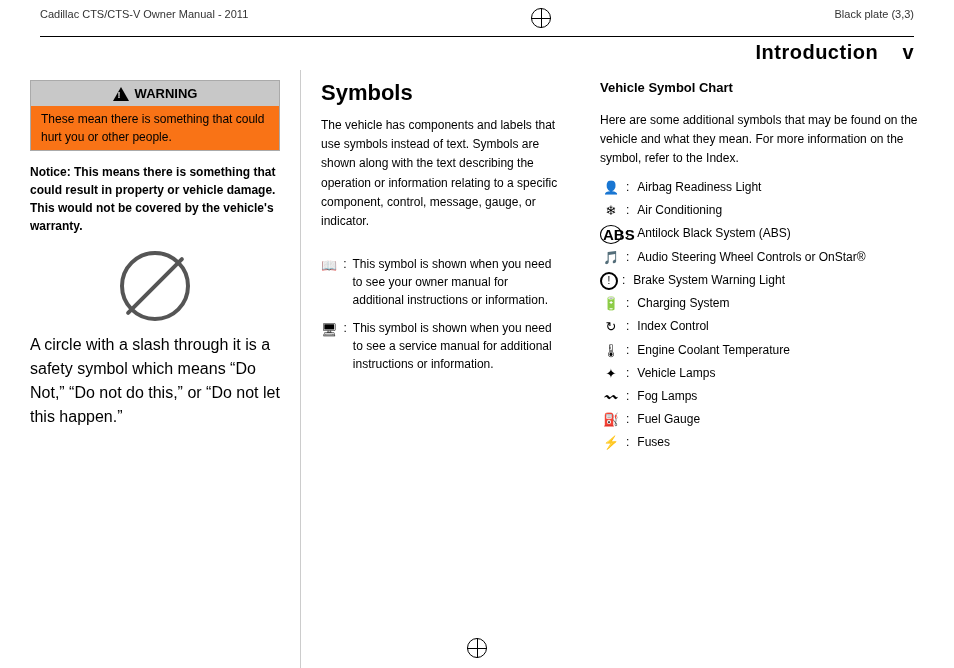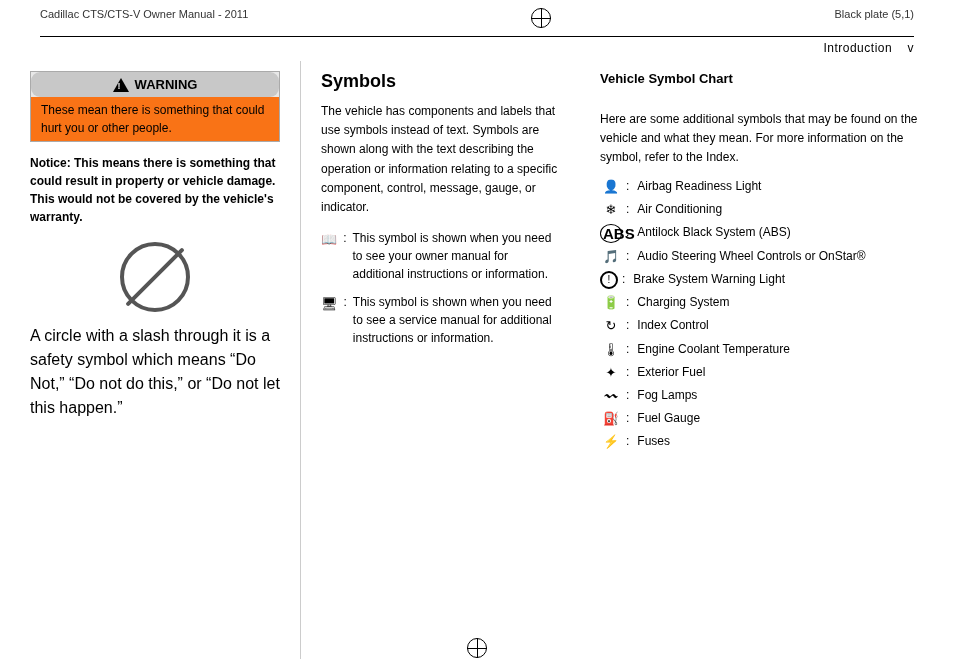--- a/index.html
+++ b/index.html
@@ -57,22 +57,22 @@
       margin: 0 40px;
     }
 
     
     .section-title-bar {
       display: flex;
       justify-content: flex-end;
       padding: 4px 40px 6px 40px;
     }
     .section-title {
-      font-size: 12px;
-      font-weight: normal;
+      font-size: 20px;
+      font-weight: bold;
       letter-spacing: 0.5px;
     }
 
     
     .main-content {
       display: flex;
       flex-direction: row;
       padding: 0 30px;
       gap: 0;
       height: calc(668px - 70px);
@@ -94,21 +94,20 @@
     }
     .warning-header {
       background: #c8c8c8;
       display: flex;
       align-items: center;
       justify-content: center;
       padding: 5px 8px;
       font-weight: bold;
       font-size: 13px;
       gap: 6px;
-      border-radius: 9px;
     }
     .warning-triangle {
       display: inline-block;
       width: 0;
       height: 0;
       border-left: 8px solid transparent;
       border-right: 8px solid transparent;
       border-bottom: 14px solid #000;
       position: relative;
     }
@@ -171,28 +170,28 @@
     
     .middle-col {
       width: 280px;
       flex-shrink: 0;
       padding-left: 20px;
       padding-right: 20px;
       padding-top: 10px;
       border-left: 1px solid #ccc;
     }
     .symbols-title {
-      font-size: 18px;
+      font-size: 22px;
       font-weight: bold;
       margin-bottom: 10px;
     }
     .symbols-intro {
       font-size: 12px;
       line-height: 1.6;
-      margin-bottom: 12px;
+      margin-bottom: 24px;
     }
     .symbol-item {
       display: flex;
       align-items: flex-start;
       margin-bottom: 10px;
       font-size: 12px;
       line-height: 1.5;
       gap: 6px;
     }
     .symbol-icon {
@@ -204,21 +203,21 @@
 
     
     .right-col {
       flex: 1;
       padding-left: 20px;
       padding-top: 10px;
     }
     .vsc-title {
       font-size: 13px;
       font-weight: bold;
-      margin-bottom: 24px;
+      margin-bottom: 16px;
     }
     .vsc-intro {
       font-size: 12px;
       line-height: 1.6;
       margin-bottom: 10px;
     }
     .vsc-item {
       display: flex;
       align-items: flex-start;
       margin-bottom: 5px;
@@ -264,21 +263,21 @@
 </head>
 <body>
 
 <div class="page-header">
   <span>Cadillac CTS/CTS-V Owner Manual - 2011</span>
   <div class="page-header-center">
     <div class="crosshair">
       <div class="crosshair-circle"></div>
     </div>
   </div>
-  <span>Black plate (5,1)</span>
+  <span>Black plate (3,3)</span>
 </div>
 
 <hr class="header-rule">
 
 <div class="section-title-bar">
   <span class="section-title">
     <span>Introduction</span>&nbsp;&nbsp;&nbsp;&nbsp;<span>v</span>
   </span>
 </div>
 
@@ -365,21 +364,21 @@
       <span>Index Control</span>
     </div>
     <div class="vsc-item">
       <span class="vsc-icon">🌡</span>
       <span class="vsc-colon">:</span>
       <span>Engine Coolant Temperature</span>
     </div>
     <div class="vsc-item">
       <span class="vsc-icon">✦</span>
       <span class="vsc-colon">:</span>
-      <span>Exterior Fuel</span>
+      <span>Vehicle Lamps</span>
     </div>
     <div class="vsc-item">
       <span class="vsc-icon">〰</span>
       <span class="vsc-colon">:</span>
       <span>Fog Lamps</span>
     </div>
     <div class="vsc-item">
       <span class="vsc-icon">⛽</span>
       <span class="vsc-colon">:</span>
       <span>Fuel Gauge</span>

